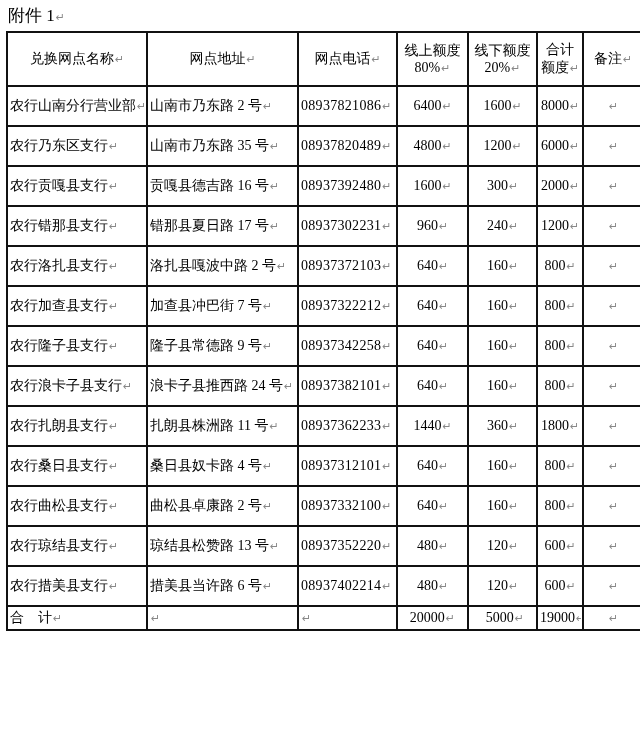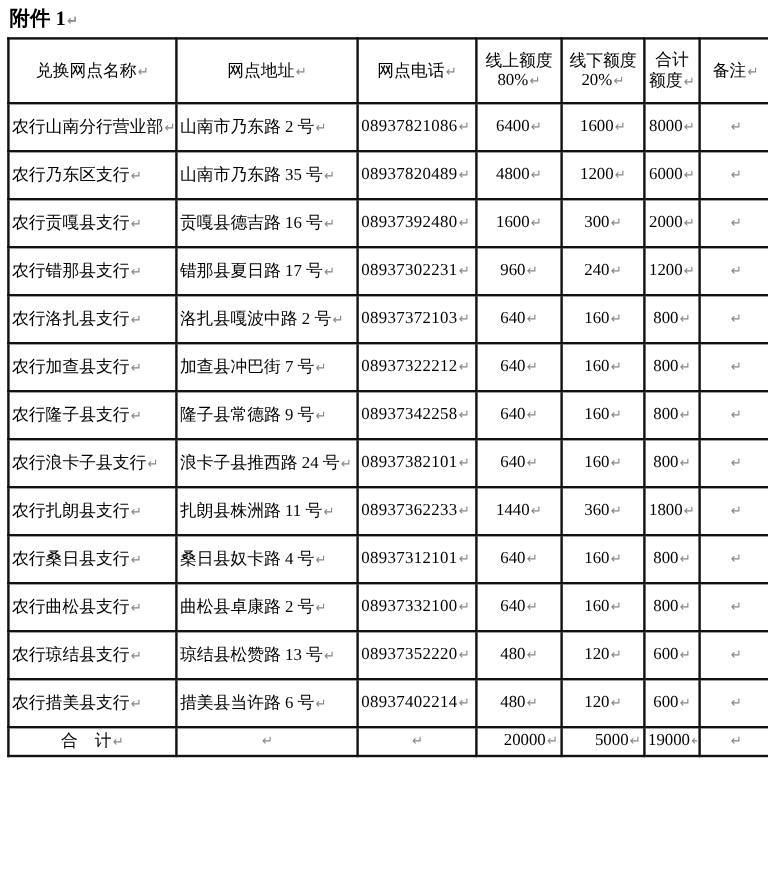--- a/index.html
+++ b/index.html
@@ -2,21 +2,21 @@
 <html><head>
 <meta charset="utf-8">
 <style>
   html, body { margin:0; padding:0; }
   body {
     width:640px; height:738px; overflow:hidden;
     background:#ffffff; color:#000;
     font-family:"Liberation Serif","DejaVu Serif",serif;
   }
   .page { padding:3px 4px 0 6px; }
-  .attachment { font-size:17px; line-height:26px; padding-left:2px;font-weight:bold; }
+  .attachment { font-size:17px; line-height:26px; padding-left:2px; }
   .title {
     font-size:23px; font-weight:bold; line-height:39px;
     letter-spacing:1px; margin:2px 0 4px 0; width:632px;
     word-break:break-all;
   }
   table.quota {
     border-collapse:collapse; table-layout:fixed; width:636px;
     font-size:14px;
   }
   table.quota th, table.quota td {
@@ -26,22 +26,22 @@
   table.quota th {
     height:52px; font-weight:normal; text-align:center;
   }
   .htext { white-space:pre-line; }
   td { height:38px; }
   .c-name  { text-align:left; padding-left:3px; }
   .c-addr  { text-align:left; padding-left:3px;margin-left:32px; }
   .c-phone { text-align:left; padding-left:1px; letter-spacing:0.3px; }
   .c-num   { text-align:center; }
   .c-note  { text-align:center; }
-  tr.total-row td { height:22px;text-align:center; }
-  tr.total-row .c-num { text-align:right; padding-right:2px;border-radius:11px; }
+  tr.total-row td { height:22px; }
+  tr.total-row .c-num { text-align:right; padding-right:12px;border-radius:11px; }
   .pmark {
     color:#888; font-size:11px; margin-left:1px;
     font-family:"DejaVu Sans",sans-serif;
   }
 </style>
 </head>
 <body>
 
 <div class="page">
 

